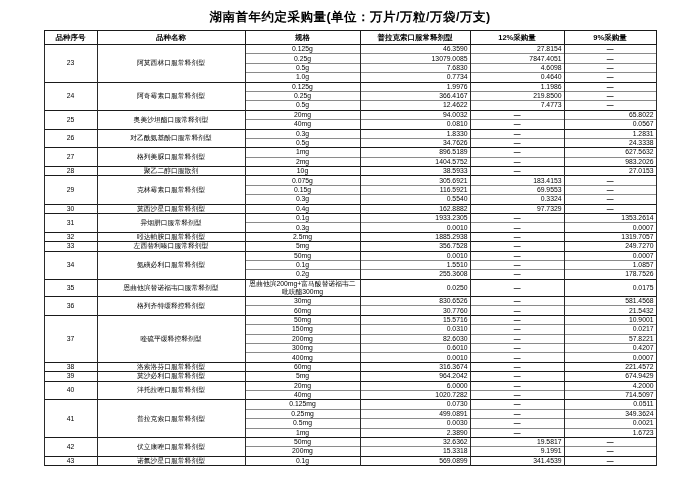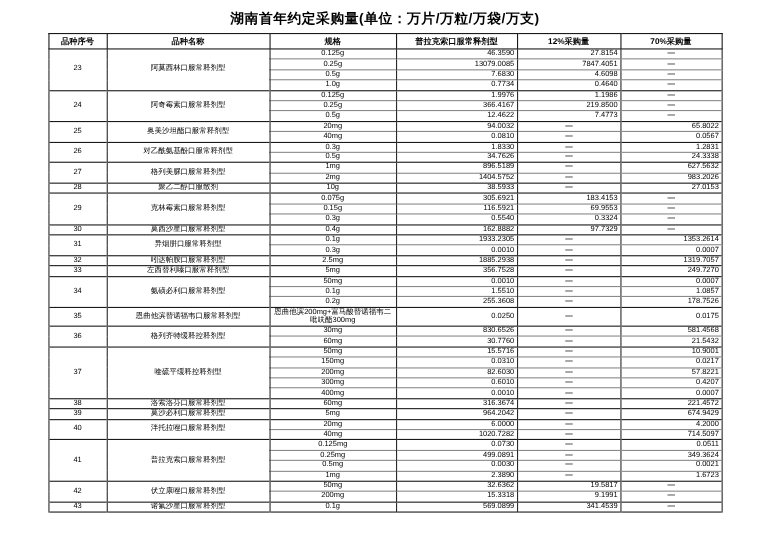--- a/index.html
+++ b/index.html
@@ -97,21 +97,21 @@
         <col class="c-p60">
         <col class="c-p70">
     </colgroup>
     <thead>
       <tr>
         <th>品种序号</th>
         <th>品种名称</th>
         <th>规格</th>
         <th>普拉克索口服常释剂型</th>
         <th>12%采购量</th>
-        <th>70%采购量</th>
+        <th>9%采购量</th>
       </tr>
     </thead>
   <tbody class="group">
         <tr>
           <td class="cell-no" rowspan="4">23</td>
           <td class="cell-name" rowspan="4">阿莫西林口服常释剂型</td>
           <td class="cell-spec">0.125g</td>
           <td class="num">46.3590</td>
           <td class="num">27.8154</td>
           <td class="dash">—</td>

